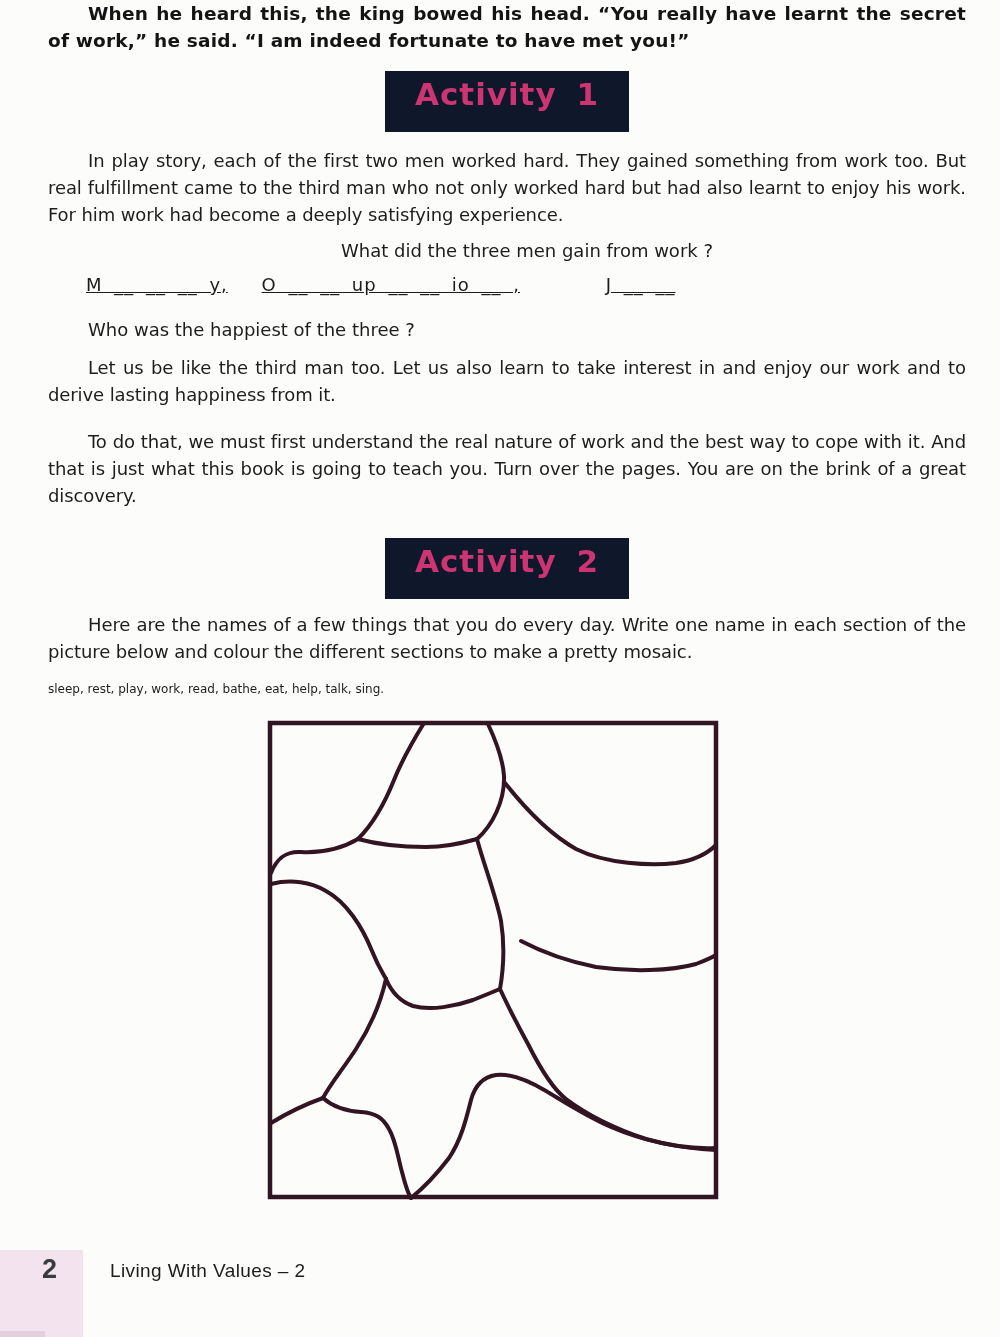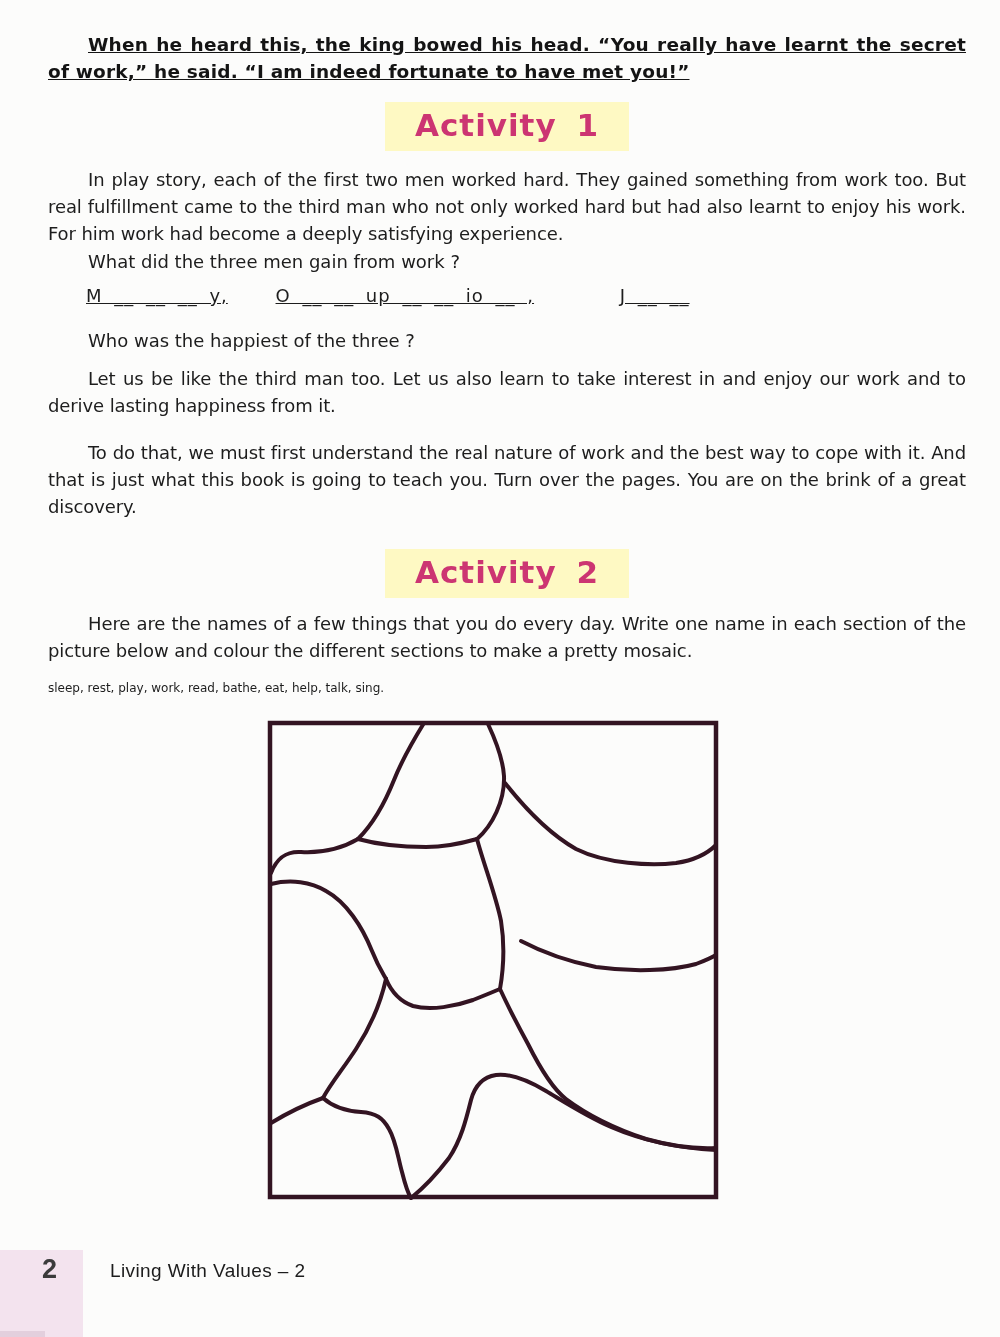--- a/index.html
+++ b/index.html
@@ -24,28 +24,26 @@
     text-align: justify;
     text-indent: 40px;
     letter-spacing: -0.1px;
     margin: 0;
   }
   .story-para {
     font-weight: bold;
     font-size: 18.5px;
     letter-spacing: 0.2px;
     color: #141414;
-    margin-top: 31px;
-    text-decoration: underline;
   }
   .heading-wrap { text-align: center; }
   .heading-band {
     display: inline-block;
-    background: #fef9c3;
-    padding: 5px 30px 8px 30px;
+    background: #0f172a;
+    padding: 5px 30px 20px 30px;
   }
   .heading-band.a1 { margin-top: 17px; }
   .heading-band.a2 { margin-top: 0px; text-align: center; }
   .activity-title {
     font-size: 31px;
     font-weight: bold;
     letter-spacing: 1px;
     word-spacing: 8px;
     color: #cc3572;
     font-style: normal;
@@ -59,31 +57,31 @@
   .blanks-row {
     font-size: 18px;
     line-height: 27px;
     margin: 0;
     padding-left: 38px;
     letter-spacing: 1px;
     word-spacing: 5px;
     white-space: nowrap;
   }
   .blank-group { display: inline-block; text-decoration: underline; }
-  .bg-o { margin-left: 36px; }
+  .bg-o { margin-left: 22px; }
   .bg-j { margin-left: 74px; }
   .word-list {
     font-size: 12px;
     line-height: 27px;
     text-align: left;
     margin: 0;
   }
   
   .mt-a1-para   { margin-top: 15px; }
-  .mt-q1        { margin-top: 1px; }
+  .mt-q1        { margin-top: 9px; text-align: center; }
   .mt-blanks    { margin-top: 7px; }
   .mt-q2        { margin-top: 18px; }
   .mt-p3        { margin-top: 11px; }
   .mt-p4        { margin-top: 20px; }
   .mt-band2     { margin-top: 29px; }
   .mt-p5        { margin-top: 12px; }
   .mt-words     { margin-top: 11px; }
 
   .mosaic {
     position: absolute;

